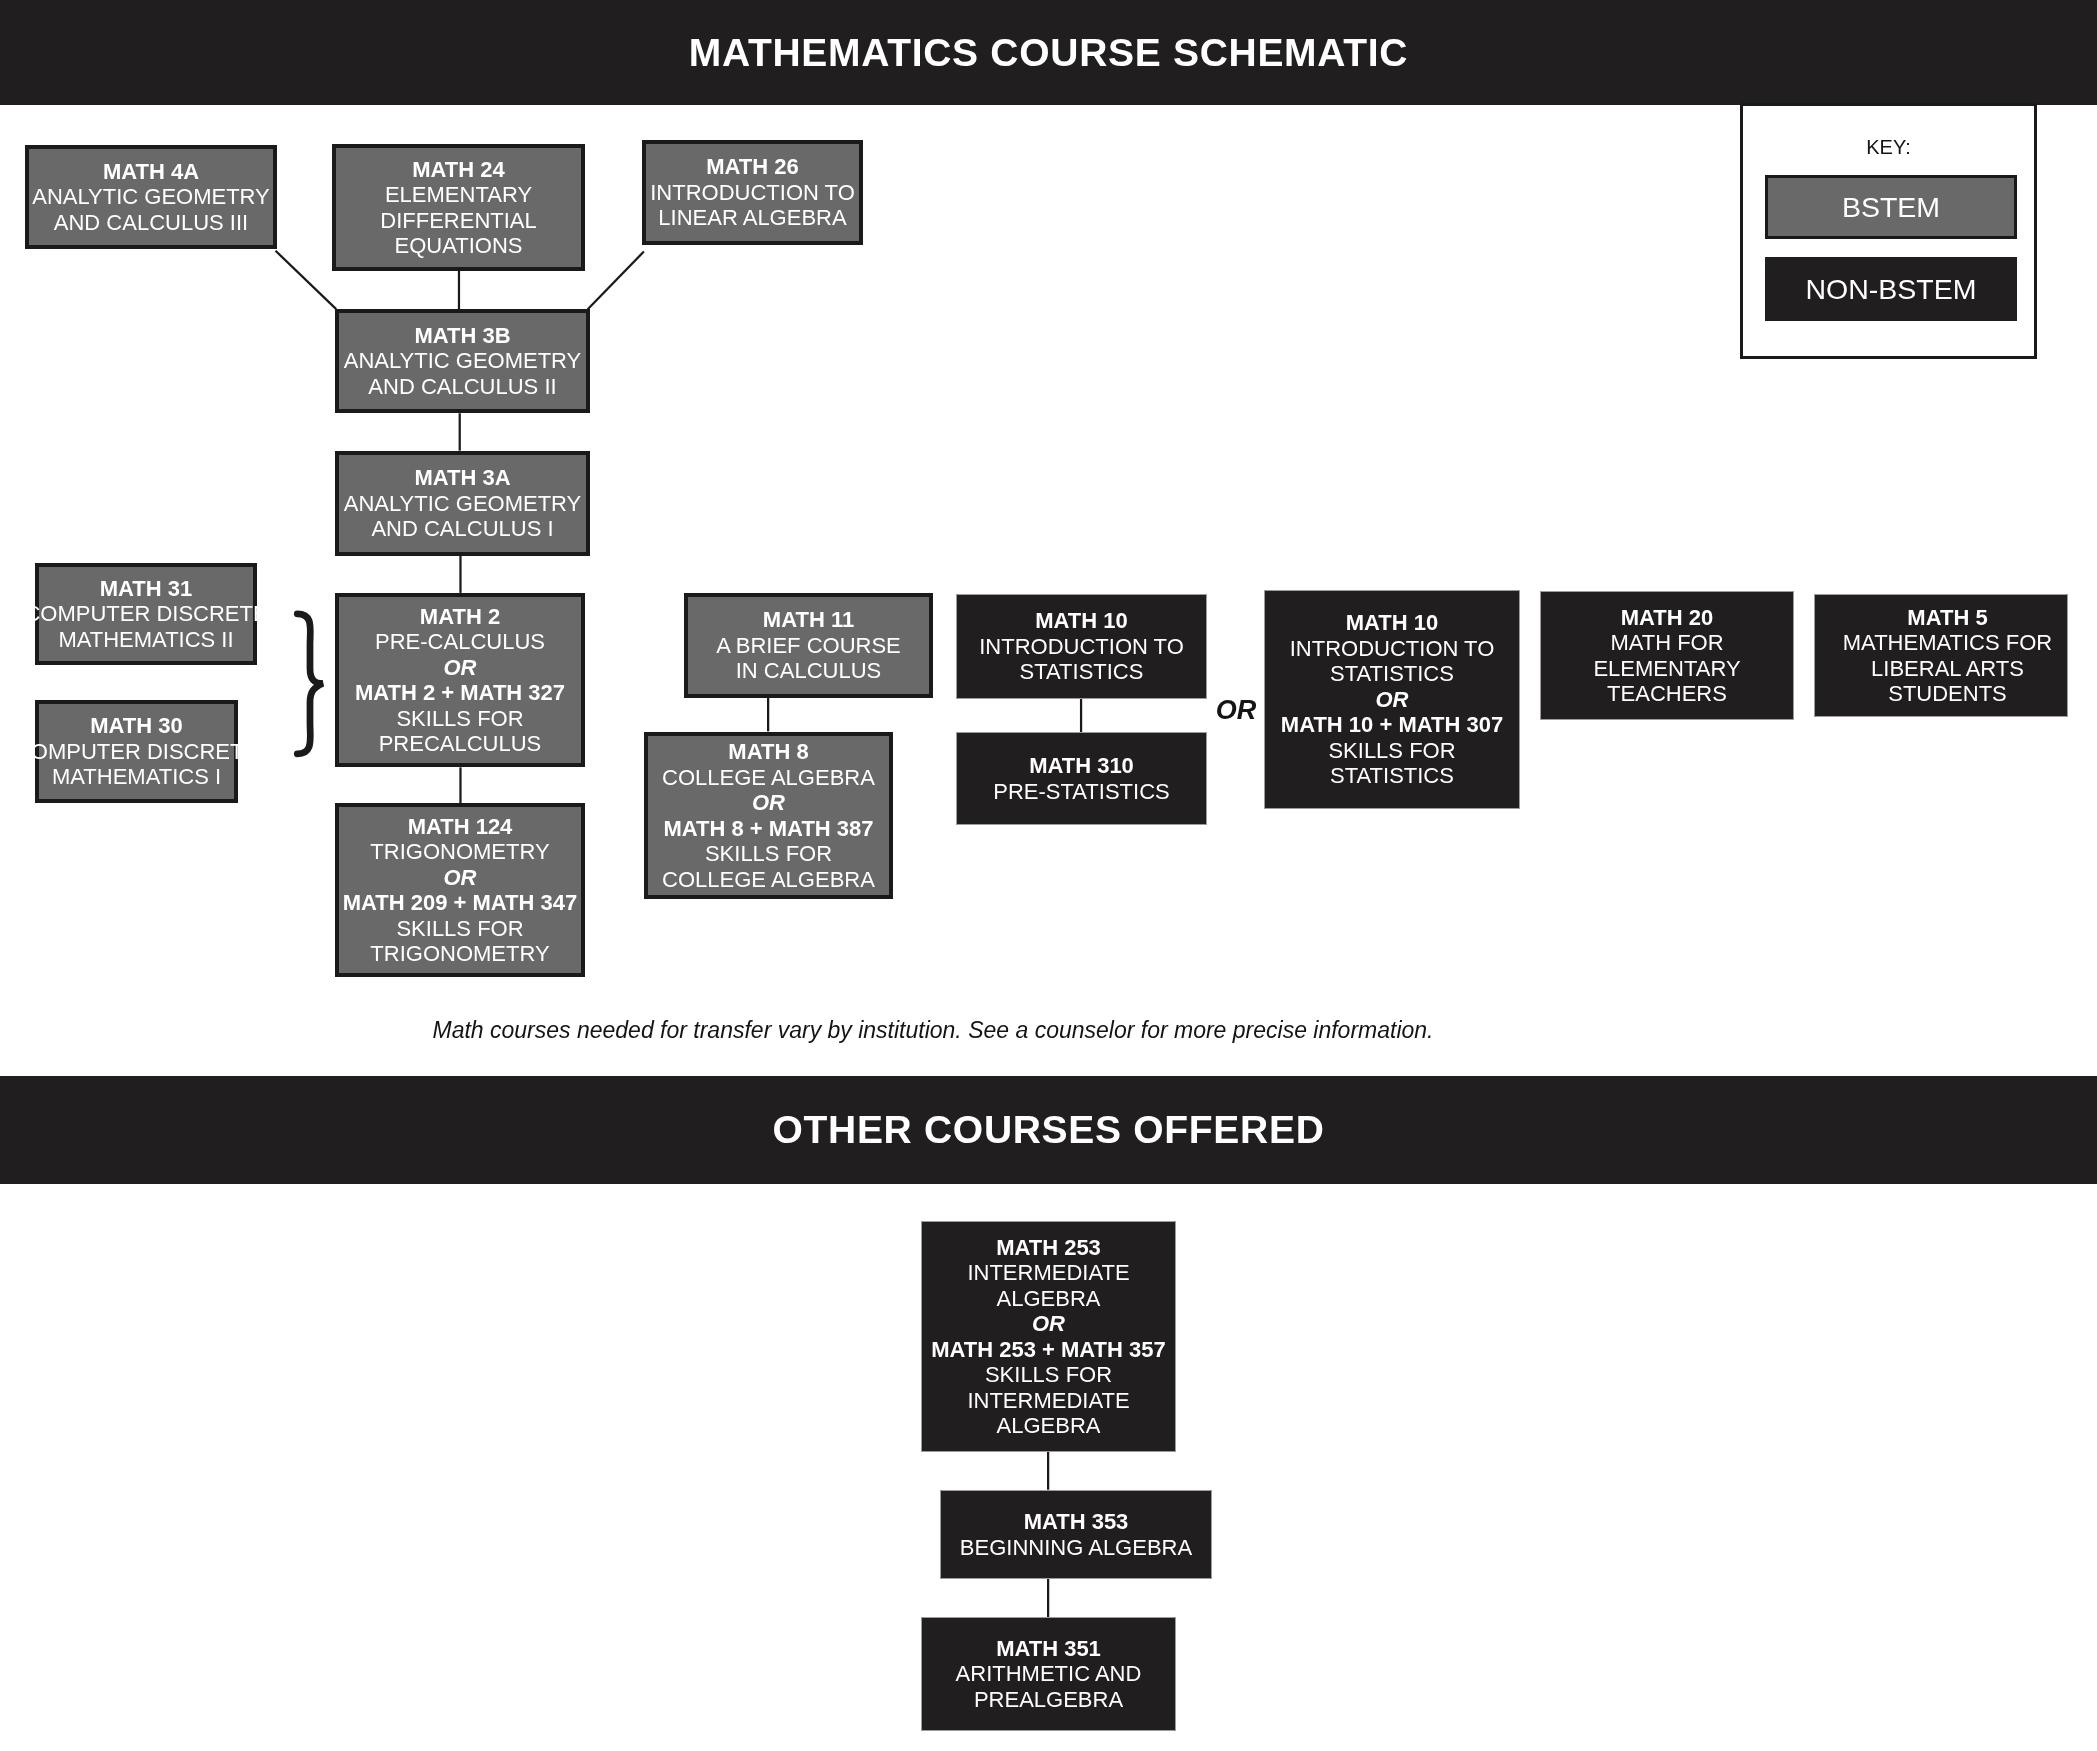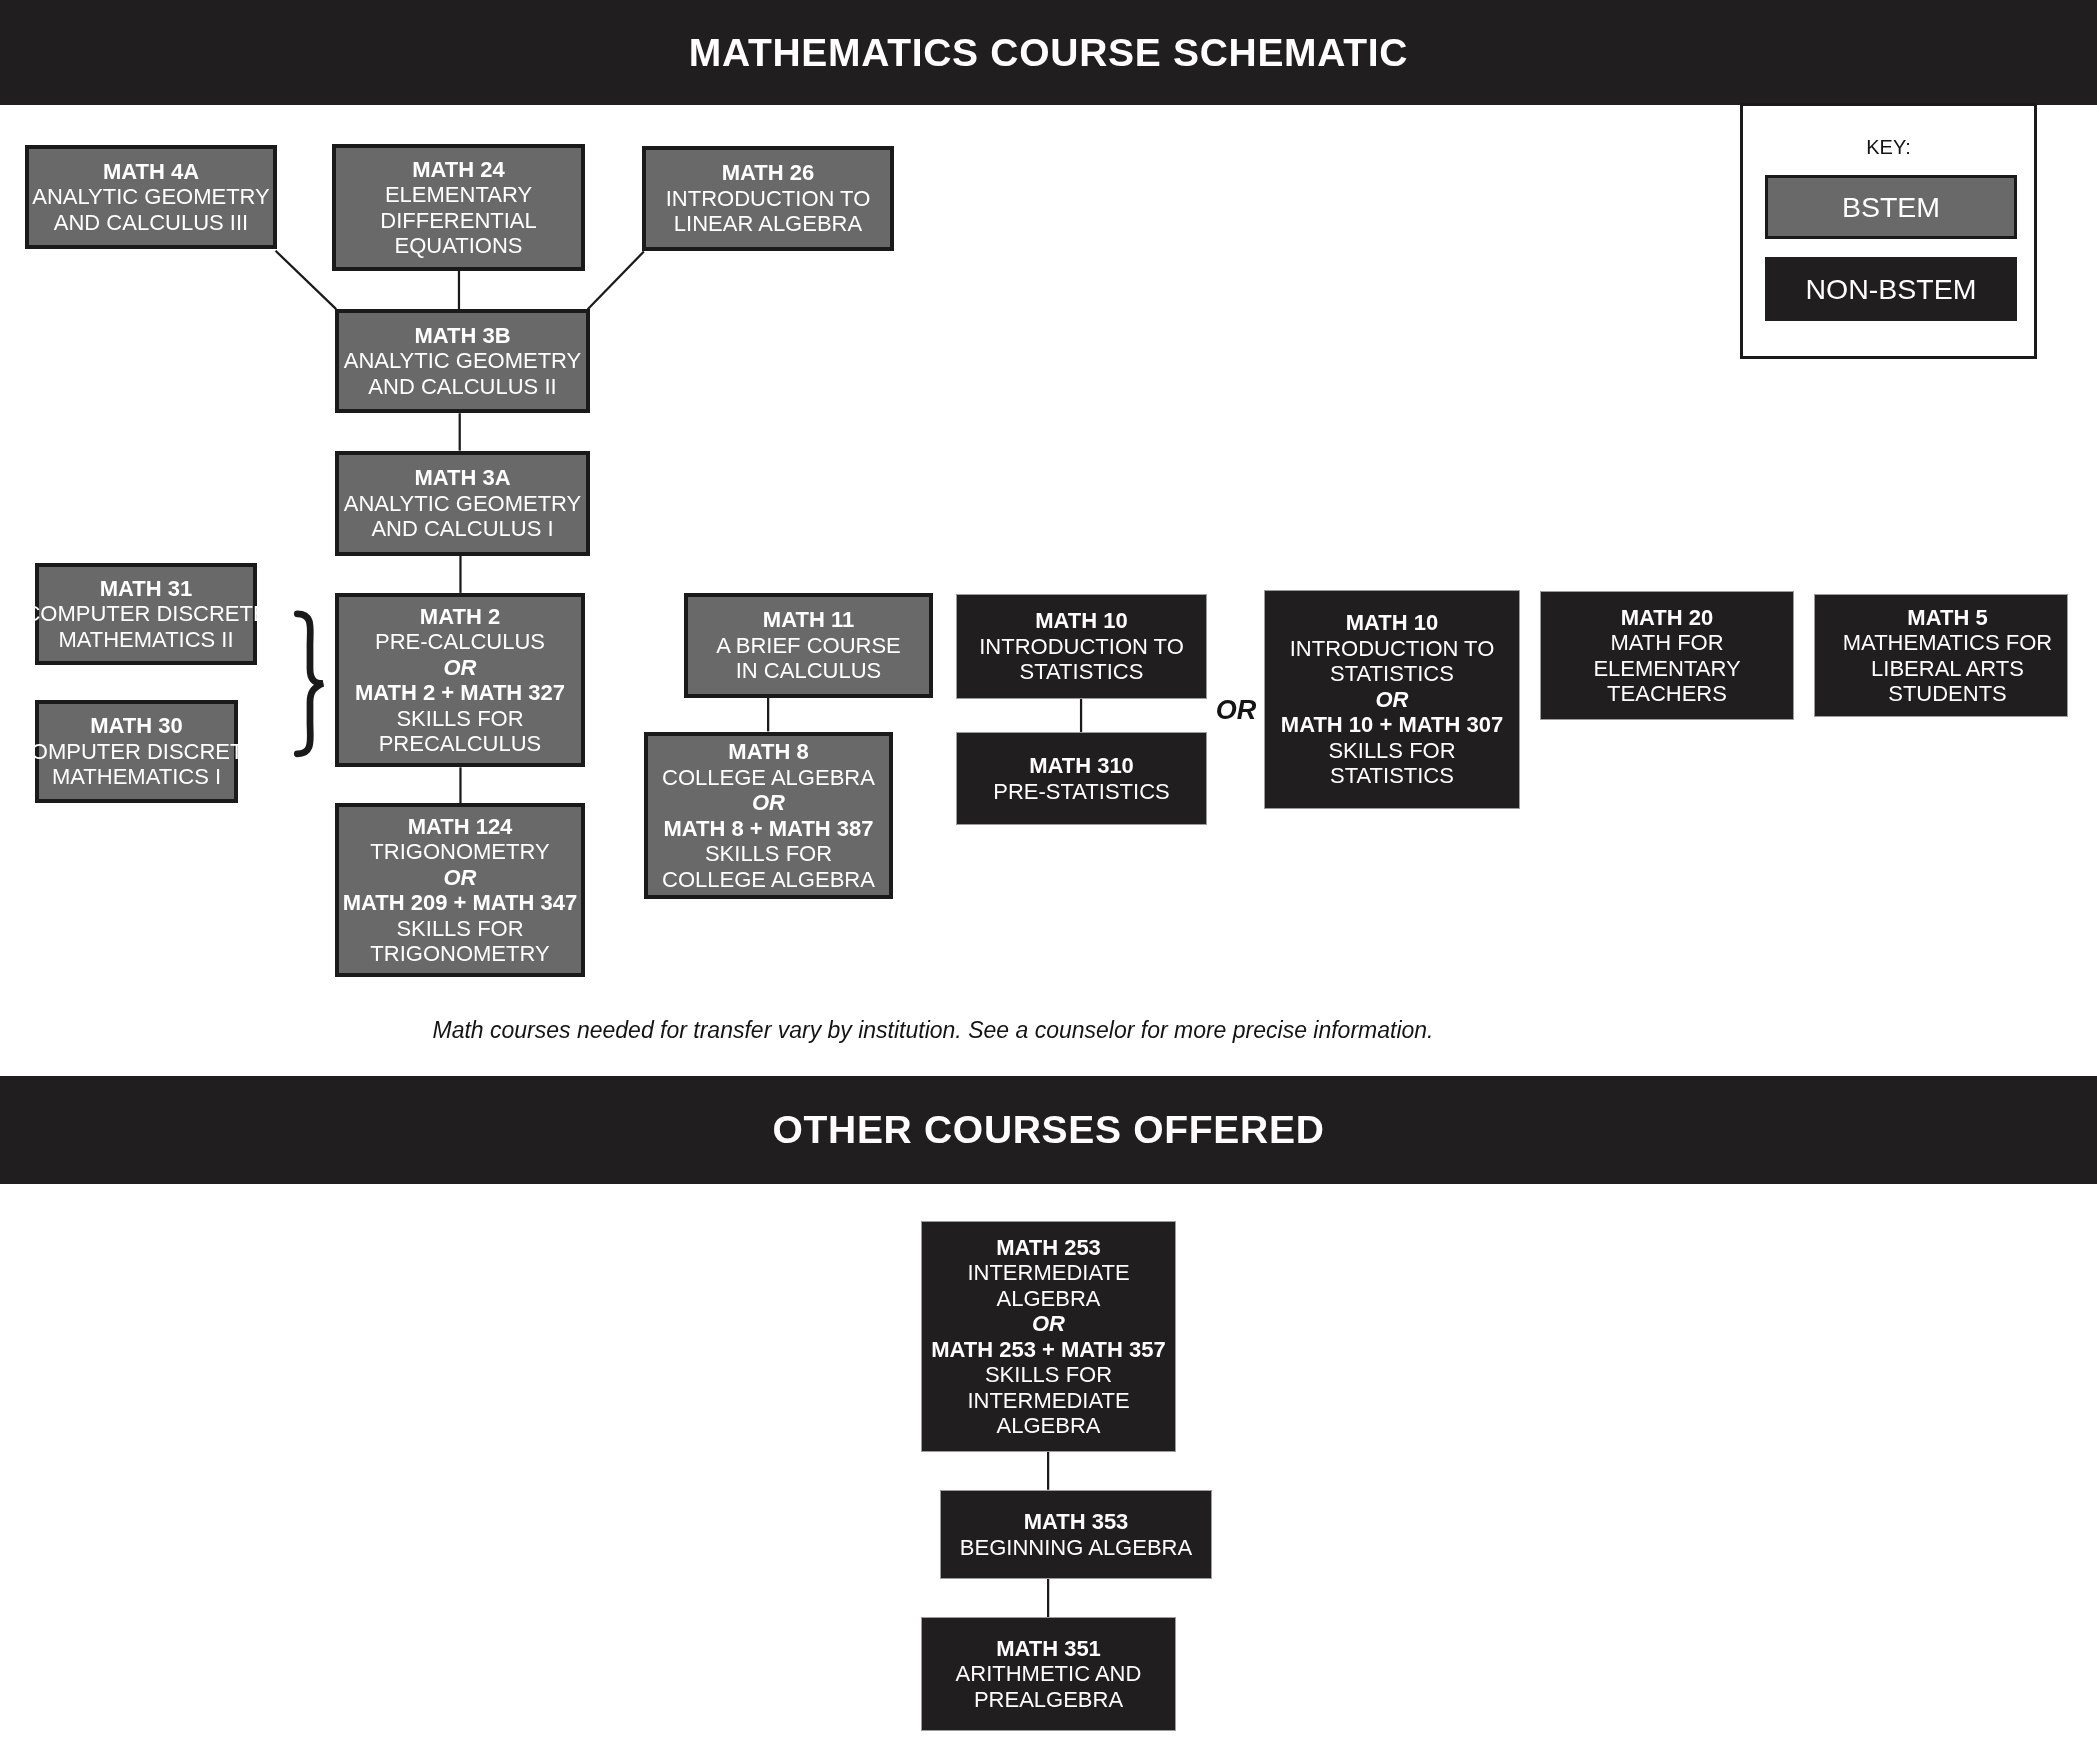--- a/index.html
+++ b/index.html
@@ -82,21 +82,21 @@
         <span class="line bold">MATH 4A</span>
         <span class="line regular">ANALYTIC GEOMETRY</span>
         <span class="line regular">AND CALCULUS III</span>
       </div>
       <div class="box bstem" style="left: 332px; top: 144px; width: 253px; height: 127px;">
         <span class="line bold">MATH 24</span>
         <span class="line regular">ELEMENTARY</span>
         <span class="line regular">DIFFERENTIAL</span>
         <span class="line regular">EQUATIONS</span>
       </div>
-      <div class="box bstem" style="left: 642px; top: 146px; width: 252px; height: 105px; text-align: right;">
+      <div class="box bstem" style="left: 642px; top: 140px; width: 221px; height: 105px; text-align: right;">
         <span class="line bold">MATH 26</span>
         <span class="line regular">INTRODUCTION TO</span>
         <span class="line regular">LINEAR ALGEBRA</span>
       </div>
       <div class="box bstem" style="left: 335px; top: 309px; width: 255px; height: 104px;">
         <span class="line bold">MATH 3B</span>
         <span class="line regular">ANALYTIC GEOMETRY</span>
         <span class="line regular">AND CALCULUS II</span>
       </div>
       <div class="box bstem" style="left: 335px; top: 451px; width: 255px; height: 105px;">

